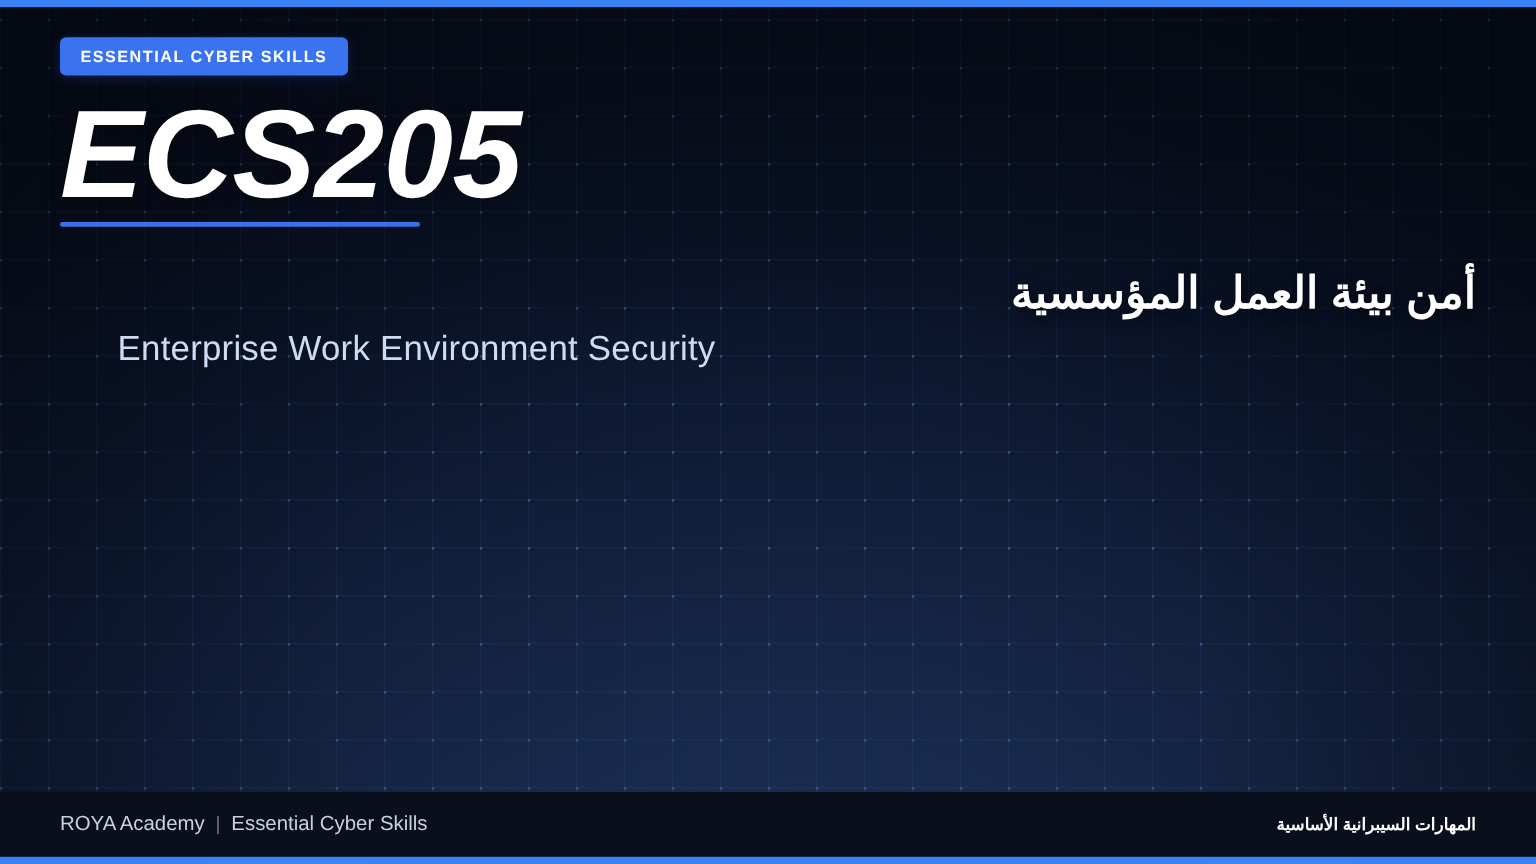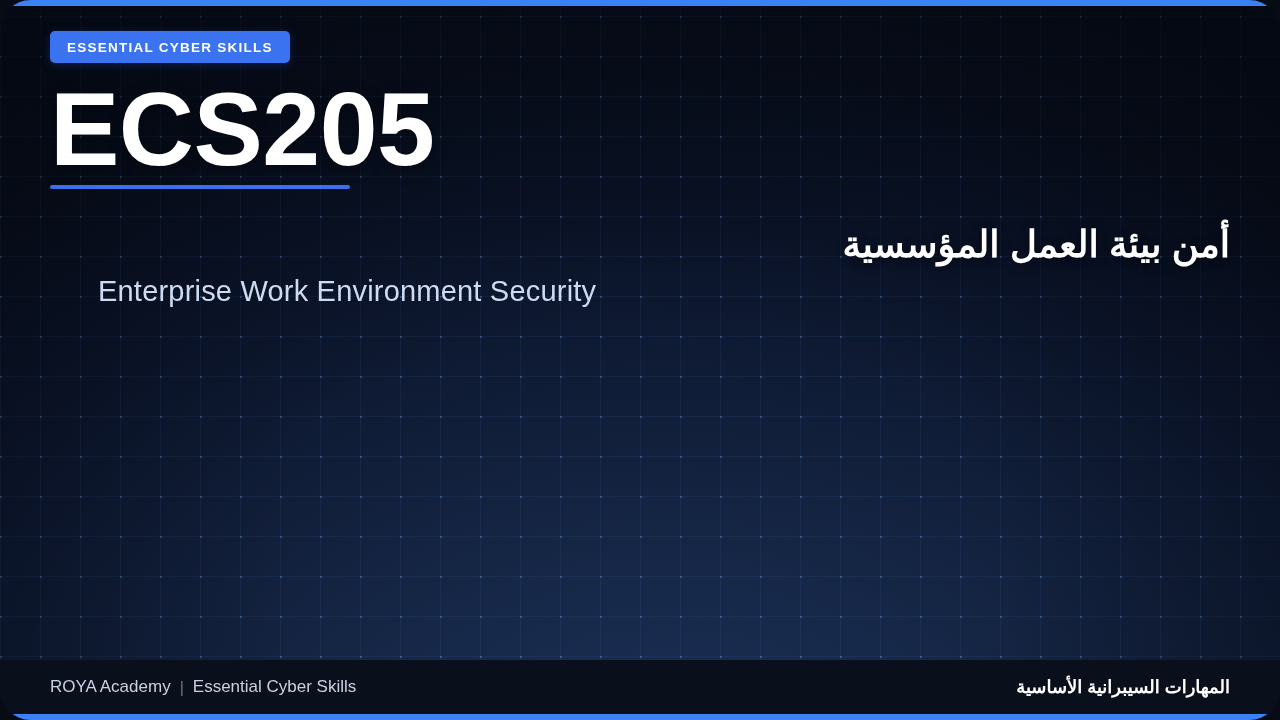--- a/index.html
+++ b/index.html
@@ -16,21 +16,20 @@
     width:1280px; height:720px;
     overflow:hidden;
     background:
       radial-gradient(ellipse 1100px 700px at 52% 108%,
           #1c3158 0%,
           #17294a 26%,
           #12203c 48%,
           #0d1830 68%,
           #0a1226 84%,
           #080e1d 100%);
-    border-radius: 31px;
   }
 
   
   #pattern {
     position:absolute; inset:0;
     background-image:
       
       radial-gradient(circle at 0px 0px, rgba(96,150,225,0.42) 1.7px, rgba(96,150,225,0) 2.6px),
       
       linear-gradient(to right, rgba(86,134,205,0.085) 1px, rgba(0,0,0,0) 1px),
@@ -76,20 +75,21 @@
   
   #course-code {
     position:absolute; left:50px; top:77px;
     color:#ffffff;
     font-size:104px;
     font-weight:bold;
     letter-spacing:-0.5px;
     line-height:1.0;
     white-space:nowrap;
     text-shadow:0 3px 16px rgba(0,0,0,0.35);
+    font-style:italic;
   }
 
   #code-underline {
     position:absolute; left:50px; top:185px;
     width:300px; height:4px;
     background:#3b70ec;
     border-radius:2px;
   }
 
   
@@ -130,21 +130,21 @@
     display:flex; align-items:flex-end;
     gap:9px;
     color:#c6d1e2;
     font-size:17px;
     white-space:nowrap;
   }
   #footer-sep { color:#6b7788; font-size:16px; }
   #footer-right {
     direction:rtl;
     color:#ffffff;
-    font-size:18px;
+    font-size:14px;
     font-weight:bold;
     white-space:nowrap;
   }
 </style>
 </head>
 <body>
 
 <div id="slide">
 
   <div id="pattern"></div>

